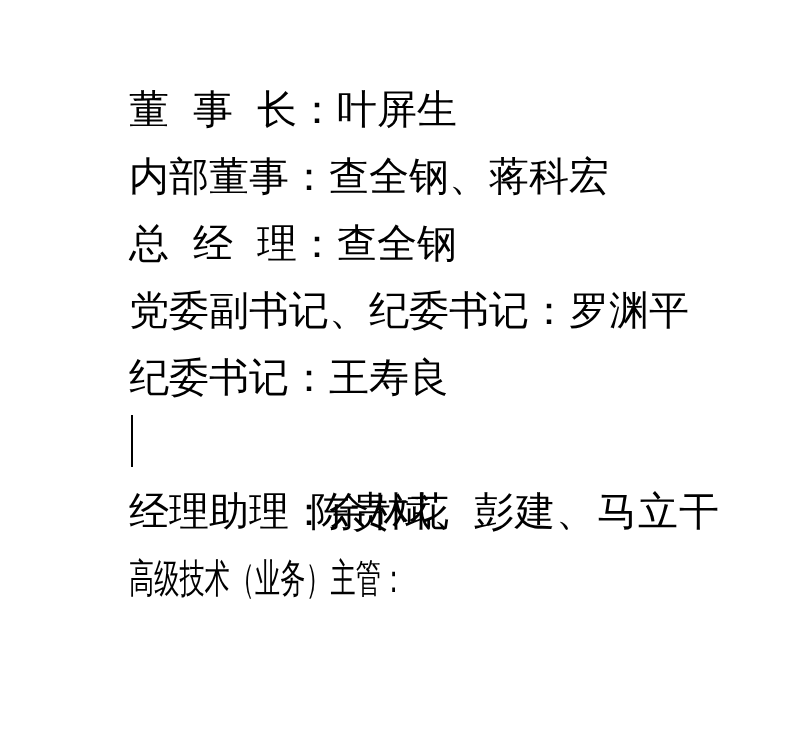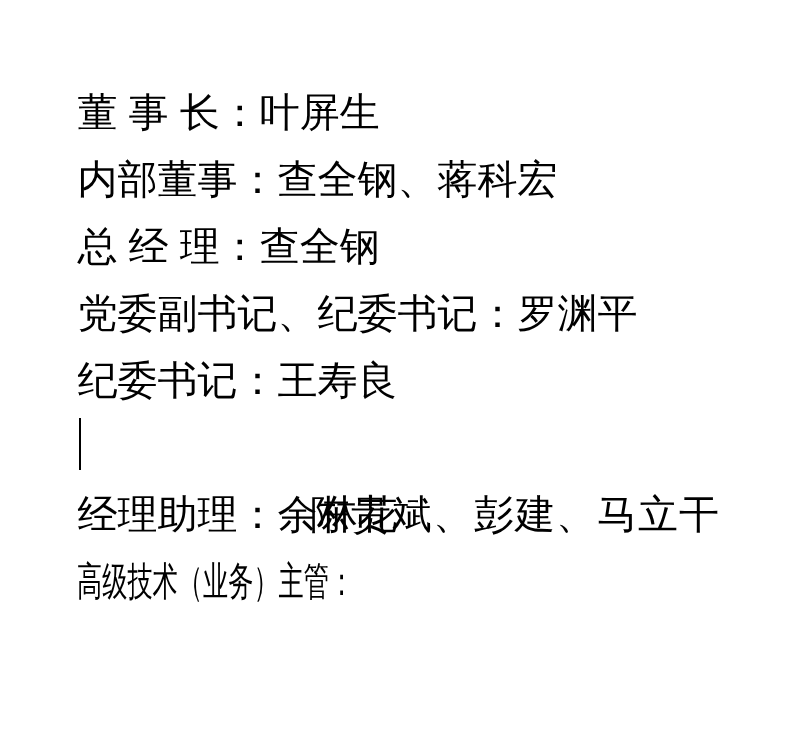--- a/index.html
+++ b/index.html
@@ -12,21 +12,21 @@
     height: 730px;
     overflow: hidden;
   }
   .document-page {
     width: 786px;
     height: 730px;
     box-sizing: border-box;
     padding: 12px 0 0 33px;
     background: #ffffff;
     color: #000000;
-    font-family: Liberation Sans, sans-serif;
+    font-family: Liberation Mono, monospace;
   }
   .text-line {
     height: 67px;
     line-height: 67px;
     font-size: 40px;
     white-space: pre;
     font-weight: 400;
     position: relative;
   }
   .text-line span {

